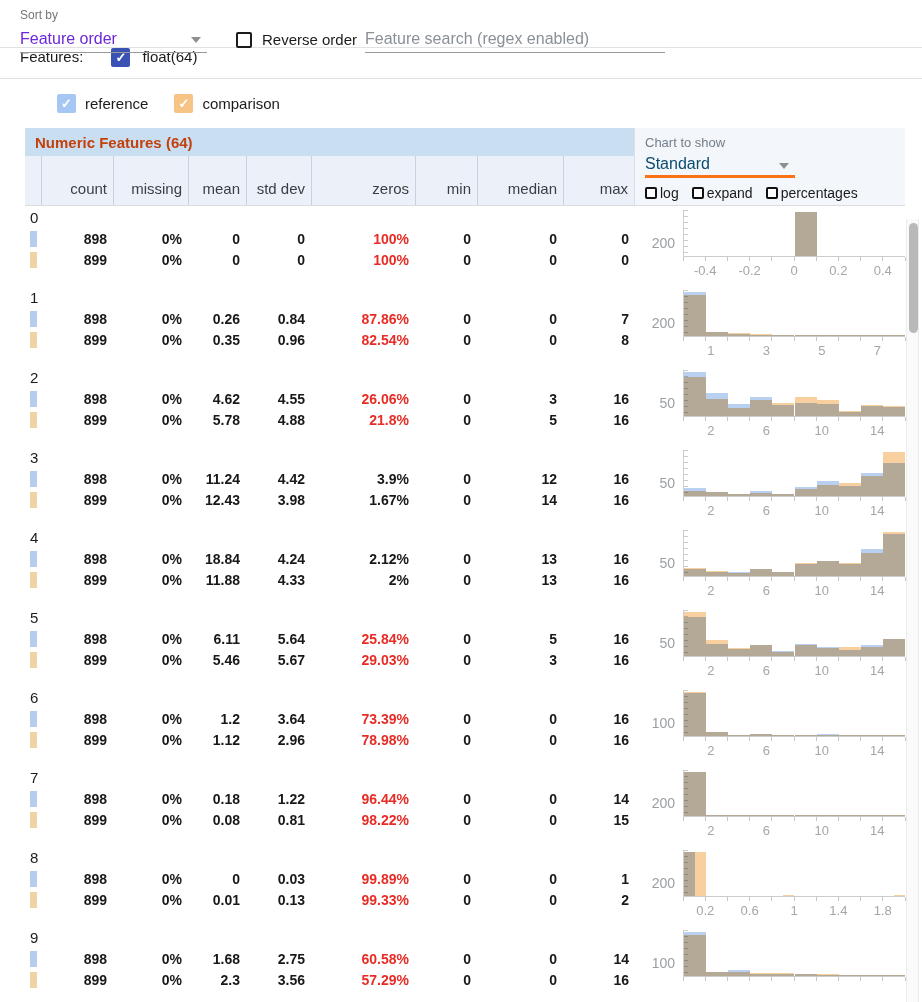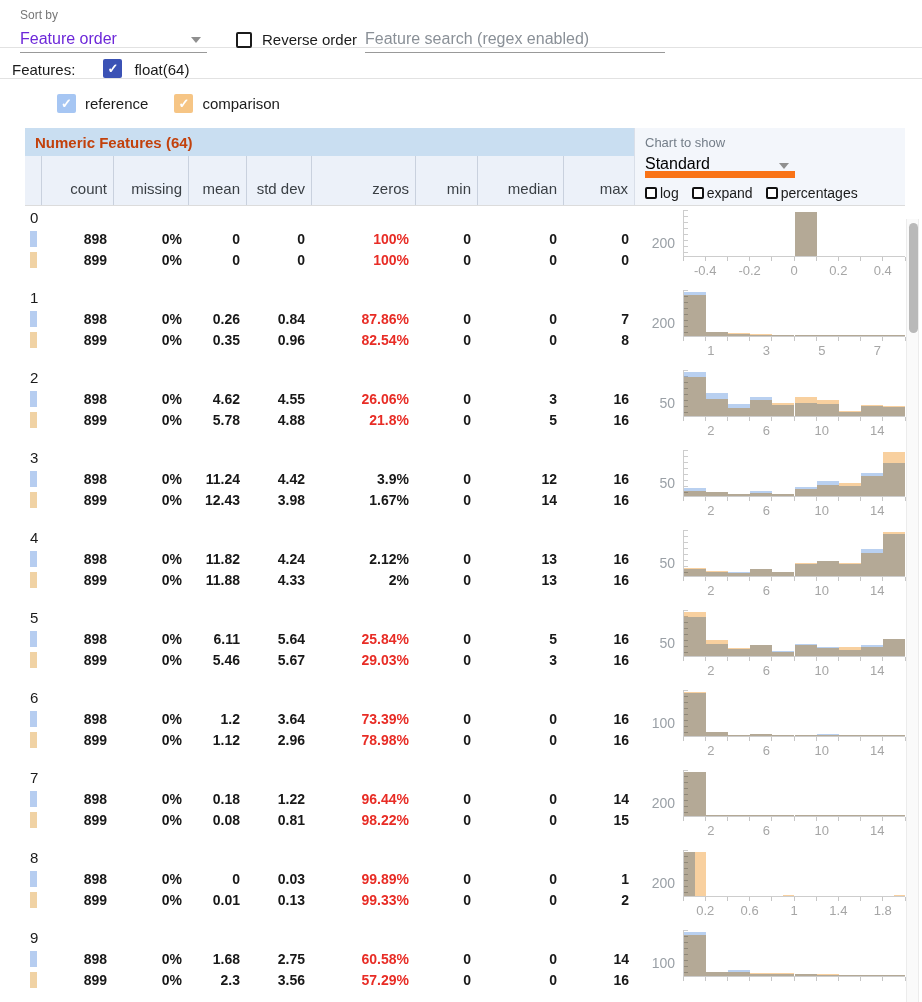--- a/index.html
+++ b/index.html
@@ -16,21 +16,21 @@
     border-left:5px solid transparent; border-right:5px solid transparent; border-top:6px solid #8f8f8f; }
   .reverse-wrap { position:absolute; left:236px; top:31px; display:flex; align-items:center; }
   .cb-outline { width:16px; height:16px; border:2px solid #1b1b1b; border-radius:2px; background:#fff; cursor:pointer; flex:none; }
   .reverse-wrap .lbl { margin-left:10px; font-size:15px; color:#1b1b1b; }
   .search-input { position:absolute; left:365px; top:26px; width:300px; height:27px; border:none;
     border-bottom:1px solid #999; font-size:16px; color:#3c4043; outline:none; background:transparent;
     font-family:"Liberation Sans", sans-serif; }
   .search-input::placeholder { color:#8a9097; }
 
   
-  .features-bar { height:31px; border-bottom:1px solid #e2e2e2; display:flex; align-items:flex-end; padding-left:12px; }
+  .features-bar { height:31px; border-bottom:1px solid #e2e2e2; display:flex; align-items:flex-start; padding-left:20px; }
   .features-label { font-size:15px; color:#1b1b1b; }
   .cb-filled { width:19px; height:19px; border-radius:2px; display:flex; align-items:center; justify-content:center; cursor:pointer; flex:none; }
   .cb-filled .check { color:#fff; font-size:13px; font-weight:bold; line-height:19px; }
   .cb-indigo { background:#3b52b5; margin-left:28px; }
   .features-bar .type-lbl { margin-left:12px; font-size:15px; color:#1b1b1b; }
 
   
   .legend-bar { height:49px; display:flex; align-items:center; padding-left:57px; }
   .legend-item { display:flex; align-items:center; margin-right:26px; }
   .cb-ref { background:#a6c6f3; }
@@ -43,22 +43,22 @@
   .title-band { height:28px; background:#c9def1; display:flex; align-items:center; padding-left:10px;
     font-size:15px; font-weight:bold; color:#c2410c; }
   .subheader { height:49px; background:#ecf1f9; display:grid;
     grid-template-columns:16px 72px 75px 58px 65px 104px 62px 86px 1fr; }
   .subheader .hcell { display:flex; align-items:flex-end; justify-content:flex-end;
     padding:0 6px 8px 0; font-size:15px; color:#3a3f44; border-left:1px solid #c9d1de; }
   .subheader .hcell:first-child { border-left:none; }
 
   .chart-controls { width:270px; background:#f3f6fb; padding:7px 0 0 10px; position:relative; }
   .cc-label { font-size:13px; color:#737d88; }
-  .cc-select { position:relative; width:150px; height:26px; margin-top:2px; border-bottom:7px solid #f97316;
-    font-size:16px; color:#000000; line-height:24px; cursor:pointer; }
+  .cc-select { position:relative; width:150px; height:26px; margin-top:2px; border-bottom:3px solid #f97316;
+    font-size:16px; color:#0c4a6e; line-height:24px; cursor:pointer; }
   .cc-opts { display:flex; align-items:center; margin-top:7px; }
   .cc-opt { display:flex; align-items:center; margin-right:13px; cursor:pointer; }
   .cc-cb { width:12px; height:12px; border:2px solid #111; border-radius:2px; background:#fff; flex:none; }
   .cc-opt .lbl { margin-left:3px; font-size:14px; color:#1b1b1b; }
 
   
   .panel-body { position:relative; margin-left:25px; width:880px; }
   .feature-block { display:flex; height:80px; }
   .stats { width:610px; padding-top:2px; }
   .feature-name { height:20px; line-height:20px; padding-left:5px; font-size:15px; color:#1b1b1b; }
@@ -485,21 +485,21 @@
 
   <div class="feature-block">
     <div class="stats">
       <div class="feature-name">4</div>
       <div class="stat-grid">
         <div class="cell">
               <span class="swatch ref"></span>
             </div>
         <div class="v">898</div>
         <div class="v">0%</div>
-        <div class="v">11.82</div>
+        <div class="v">18.84</div>
         <div class="v">4.24</div>
         <div class="v">2.12%</div>
         <div class="v">0</div>
         <div class="v">13</div>
         <div class="v">16</div>
       </div>
       <div class="stat-grid">
         <div class="cell">
               <span class="swatch comp"></span>
             </div>

